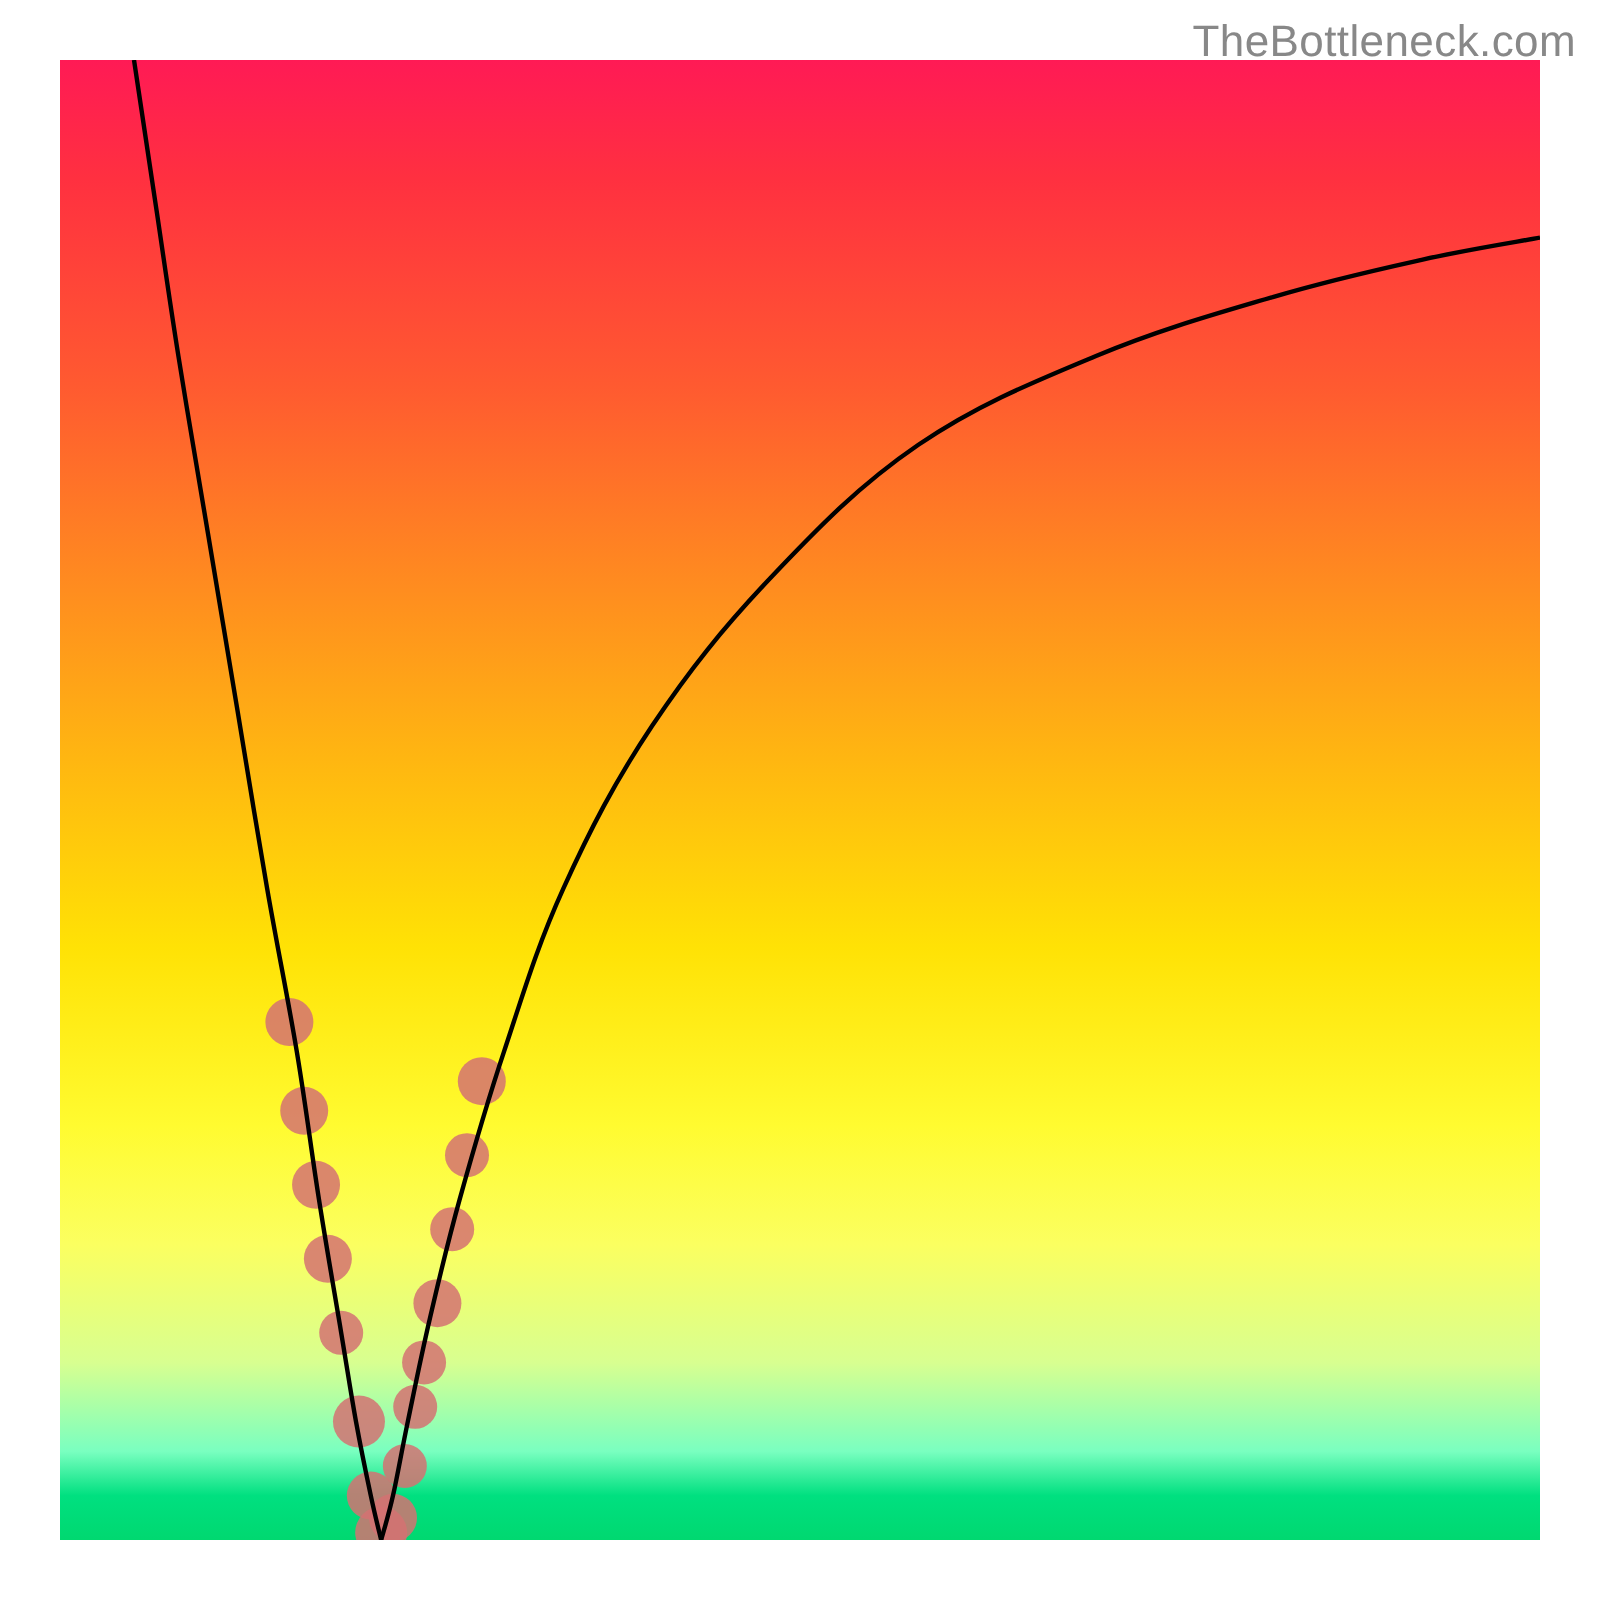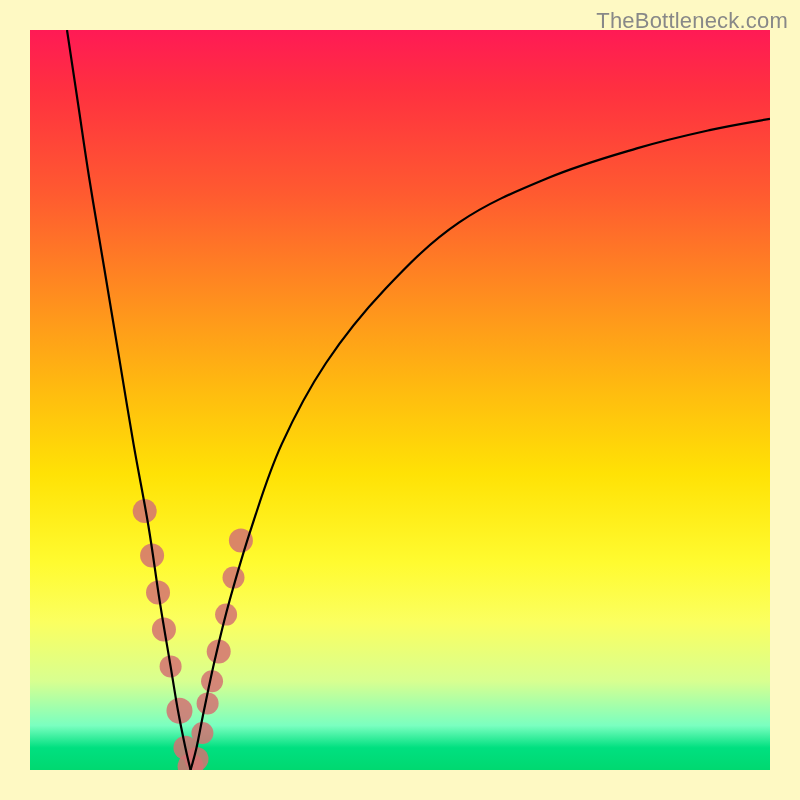--- a/index.html
+++ b/index.html
@@ -8,21 +8,21 @@
     width: 800px;
     height: 800px;
     overflow: hidden;
     background: #000;
     font-family: Arial, Helvetica, sans-serif;
   }
   .frame {
     position: absolute;
     top: 0; left: 0;
     width: 800px; height: 800px;
-    background: #fef9c3;
+    background: #ffffff;
   }
   .plot {
     position: absolute;
     top: 30px;
     left: 30px;
     width: 740px;
     height: 740px;
     overflow: hidden;
     background: linear-gradient(
       to bottom,

